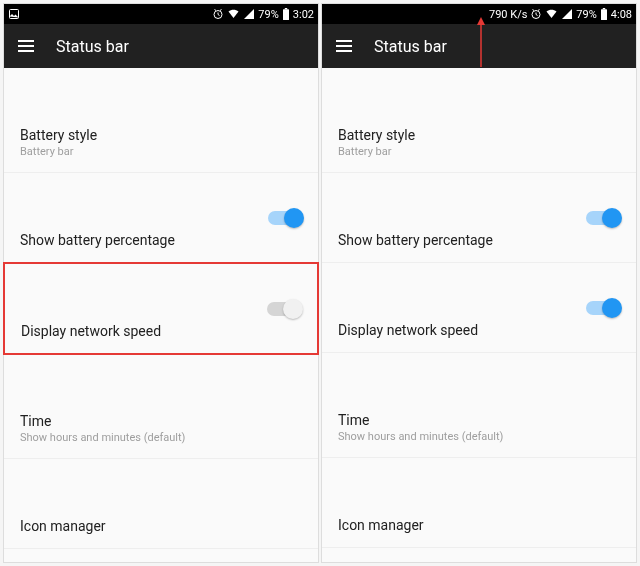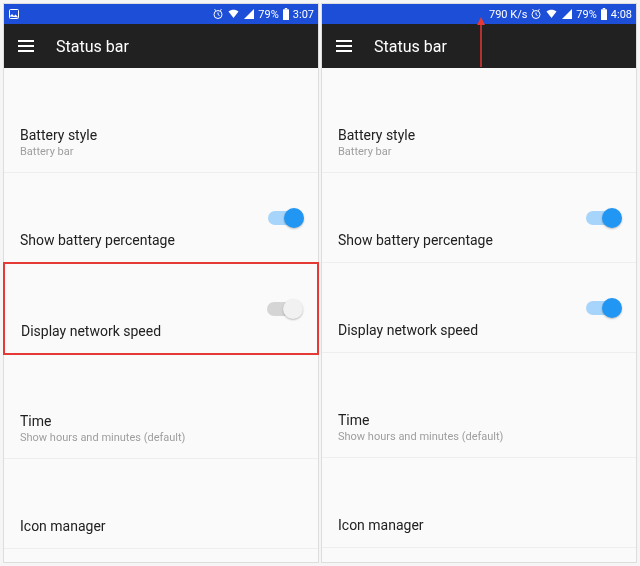--- a/index.html
+++ b/index.html
@@ -16,21 +16,21 @@
     width: 316px;
     height: 560px;
     background: #fafafa;
     border: 1px solid #ddd;
     display: flex;
     flex-direction: column;
     position: relative;
   }
   .statusbar {
     height: 20px;
-    background: #1d4ed8;
+    background: #000000;
     display: flex;
     align-items: center;
     justify-content: space-between;
     padding: 0 4px;
     color: #fff;
     font-size: 11px;
   }
   .statusbar-left {
     display: flex;
     align-items: center;
@@ -122,21 +122,21 @@
             <path d="M2 22L22 2v20H2z"></path>
           </svg>
       </span>
       <span>79%</span>
       <span class="sb-icon">
         <svg width="8" height="12" viewBox="0 0 12 20" fill="#fff">
             <rect x="1" y="2" width="10" height="18" rx="1"></rect>
             <rect x="4" y="0" width="4" height="2"></rect>
           </svg>
       </span>
-      <span>3:07</span>
+      <span>3:02</span>
     </div>
   </div>
 
   <div class="toolbar">
     <div class="hamburger">
         <span></span>
         <span></span>
         <span></span>
       </div>
     <div class="toolbar-title">Status bar</div>

